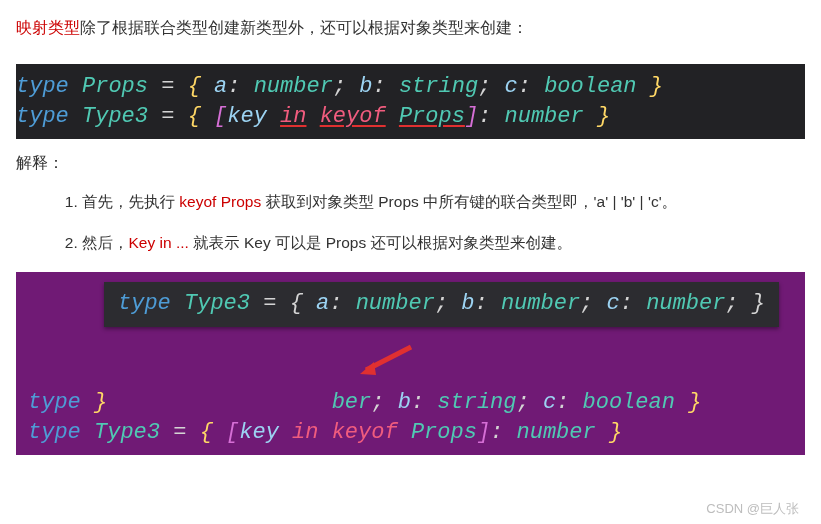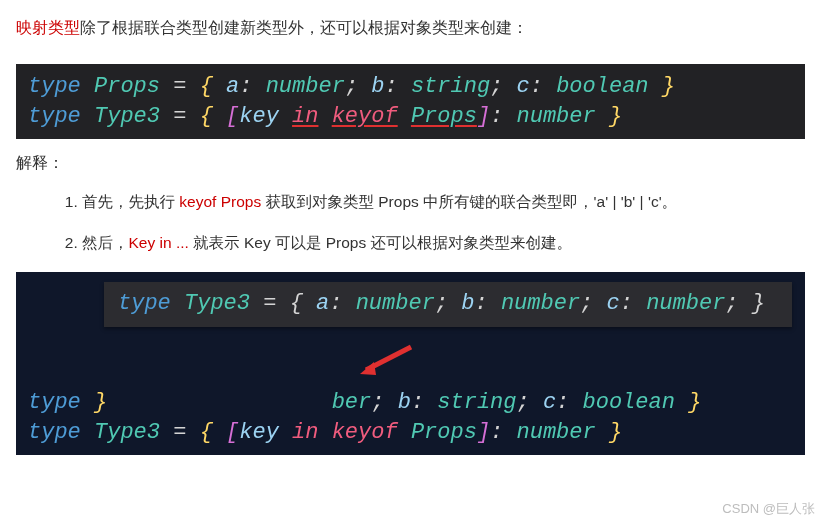--- a/index.html
+++ b/index.html
@@ -9,21 +9,21 @@
       background: #fff;
       font-family: "Microsoft YaHei", "PingFang SC", sans-serif;
       font-size: 16px;
       color: #333;
       padding: 10px 16px;
       position: relative;
     }
     .intro-line { margin: 8px 0 25px 0; font-size: 16px; }
     .code-block {
       background: #222225;
-      padding: 8px 12px;
+      padding: 8px 0;
       font-family: "Consolas", "Courier New", monospace;
       font-size: 22px;
       font-style: italic;
       line-height: 1.35;
       color: #d4d4d4;
       white-space: pre;
       margin: 6px 0 14px 0;
     }
     .kw { color: #4e9cd6; font-style: italic; }
     .typename { color: #50c9b3; }
@@ -38,44 +38,44 @@
     .explain-heading { margin: 5px 0 10px 0; font-size: 16px; }
     ol.explain { padding-left: 66px; font-size: 15.5px; }
     ol.explain li { margin: 16px 0; line-height: 1.6; }
     .second-block-wrap { position: relative; margin-top: 14px; }
     .tooltip {
       position: absolute;
       top: 10px;
       left: 88px;
       background: #2c2c30;
       color: #d4d4d4;
-      padding: 8px 27px 8px 14px;
+      padding: 8px 14px 8px 14px;
       font-family: "Consolas", "Courier New", monospace;
       font-style: italic;
       font-size: 22px;
       line-height: 1.3;
       z-index: 2;
       box-shadow: 0 2px 4px rgba(0,0,0,0.4);
     }
     .arrow {
       position: absolute;
       top: 70px;
       left: 340px;
       z-index: 3;
     }
     .watermark {
       position: absolute;
       bottom: 6px;
-      right: 6px;
+      right: 22px;
       color: #bdbdbd;
       font-size: 13px;
       font-family: sans-serif;
     }
     .code-block-2 {
-      background: #0f172a;
+      background: #701a75;
       padding-top: 116px;
       padding-bottom: 8px;
       padding-left: 12px;
       padding-right: 12px;
       font-family: "Consolas", "Courier New", monospace;
       font-size: 22px;
       font-style: italic;
       line-height: 1.35;
       color: #d4d4d4;
       white-space: pre;

